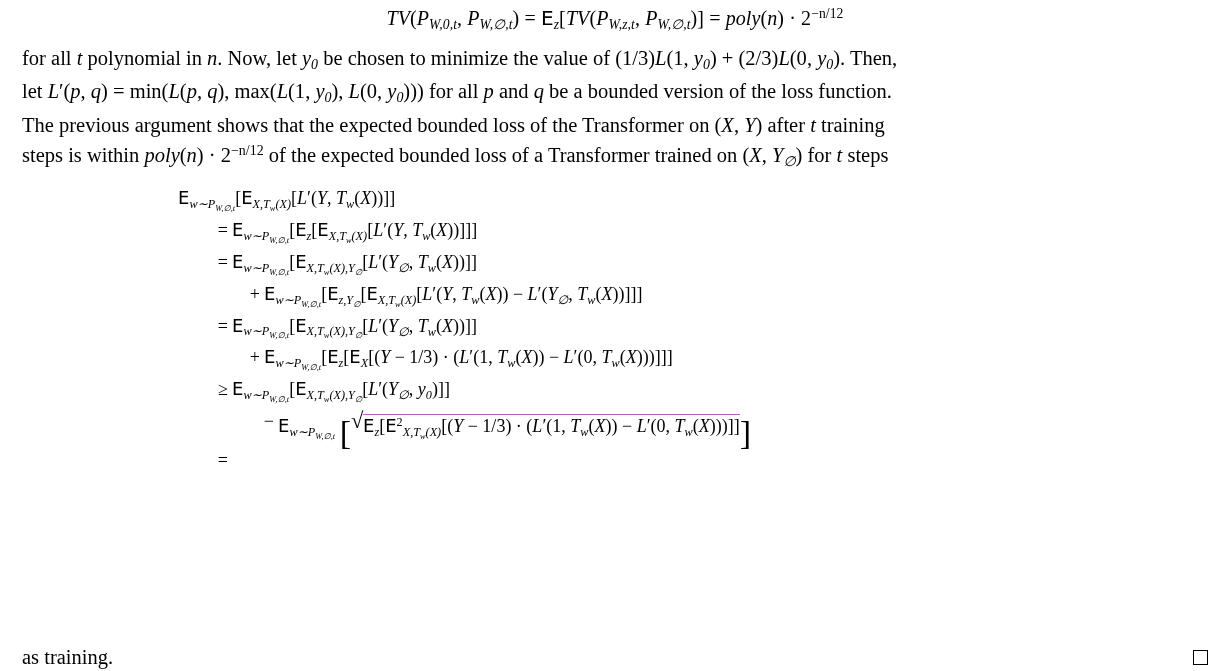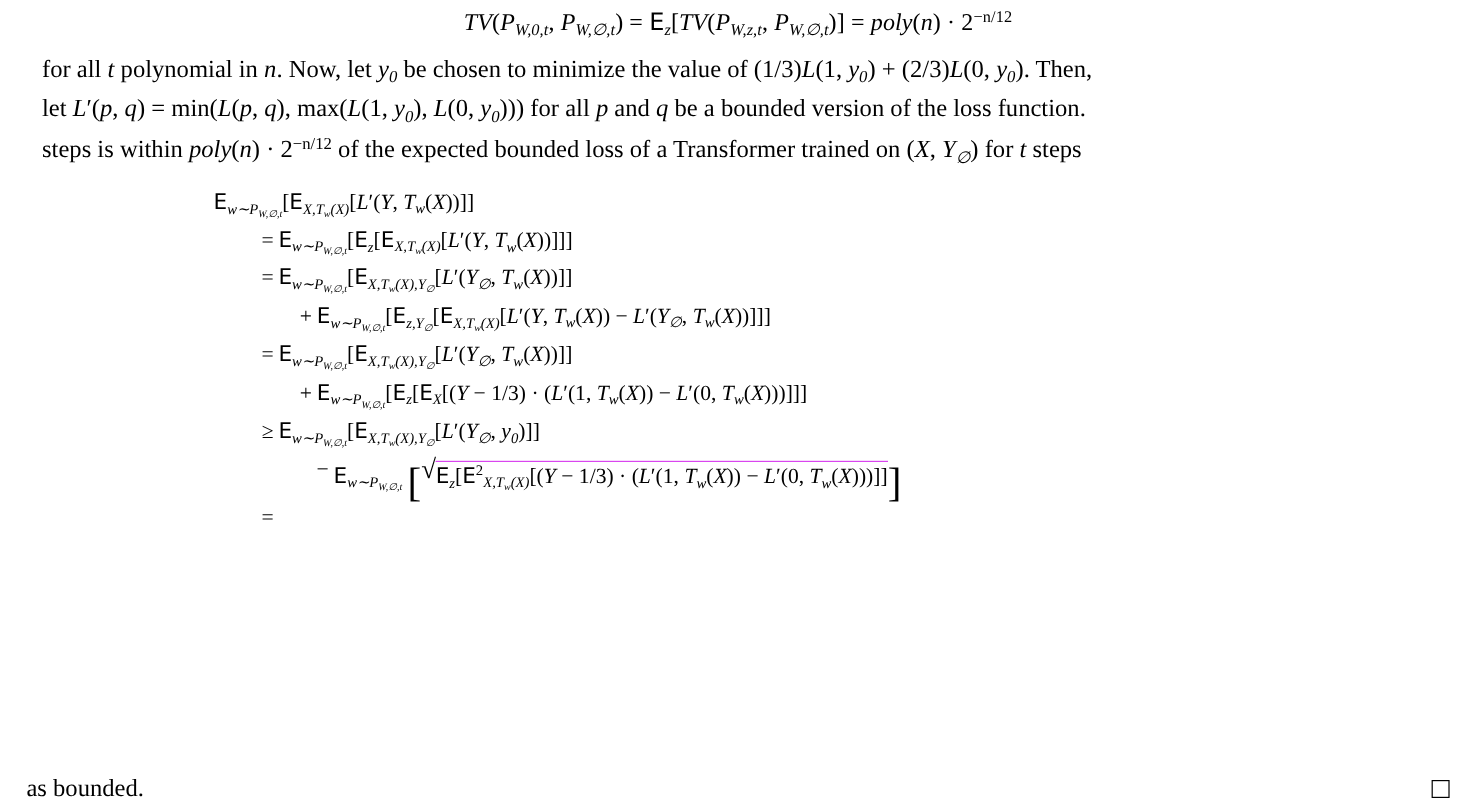--- a/index.html
+++ b/index.html
@@ -51,21 +51,21 @@
   }
 
   
   .para {
     font-size: 20.5px;
     line-height: 1.48;
     text-align: justify;
     padding: 0 26px 0 22px;
     margin-top: 2px;
   }
-  .para .ln { display: block; white-space: nowrap; margin-left: 13px; }
+  .para .ln { display: block; white-space: nowrap; }
 
   
   .deriv {
     margin-top: 16px;
     padding-left: 150px;
     font-size: 18px;
     line-height: 1.0;
   }
   .deriv-row {
     display: flex;
@@ -135,20 +135,21 @@
 
 <div class="page">
 
   <div class="display-eq math">
     <span class="mi">TV</span><span class="op">(</span><span class="mi">P</span><sub class="s">W,0,t</sub><span class="op">,</span>&nbsp;<span class="mi">P</span><sub class="s">W,∅,t</sub><span class="op">)</span>&nbsp;=&nbsp;<span class="bb">E</span><sub class="s">z</sub><span class="op">[</span><span class="mi">TV</span><span class="op">(</span><span class="mi">P</span><sub class="s">W,z,t</sub><span class="op">,</span>&nbsp;<span class="mi">P</span><sub class="s">W,∅,t</sub><span class="op">)]</span>&nbsp;=&nbsp;<span class="mi">poly</span><span class="op">(</span><span class="mi">n</span><span class="op">)</span>&nbsp;·&nbsp;2<sup class="s">−n/12</sup>
   </div>
 
   <div class="para">
     <span class="ln">for all <span class="mi">t</span> polynomial in <span class="mi">n</span>. Now, let <span class="mi">y</span><sub class="s">0</sub> be chosen to minimize the value of (1<span class="slash">/</span>3)<span class="mi">L</span>(1<span class="op">,</span> <span class="mi">y</span><sub class="s">0</sub>) + (2<span class="slash">/</span>3)<span class="mi">L</span>(0<span class="op">,</span> <span class="mi">y</span><sub class="s">0</sub>). Then,</span>
     <span class="ln">let <span class="mi">L</span>′(<span class="mi">p</span><span class="op">,</span> <span class="mi">q</span>) = min(<span class="mi">L</span>(<span class="mi">p</span><span class="op">,</span> <span class="mi">q</span>)<span class="op">,</span> max(<span class="mi">L</span>(1<span class="op">,</span> <span class="mi">y</span><sub class="s">0</sub>)<span class="op">,</span> <span class="mi">L</span>(0<span class="op">,</span> <span class="mi">y</span><sub class="s">0</sub>))) for all <span class="mi">p</span> and <span class="mi">q</span> be a bounded version of the loss function.</span>
+    <span class="ln">The previous argument shows that the expected bounded loss of the Transformer on (<span class="mi">X</span><span class="op">,</span> <span class="mi">Y</span>) after <span class="mi">t</span> training</span>
     <span class="ln">steps is within <span class="mi">poly</span>(<span class="mi">n</span>) · 2<sup class="s">−n/12</sup> of the expected bounded loss of a Transformer trained on (<span class="mi">X</span><span class="op">,</span> <span class="mi">Y</span><sub class="s">∅</sub>) for <span class="mi">t</span> steps</span>
   </div>
 
   <div class="deriv math">
 
     <div class="deriv-row">
       <span class="rel"></span>
       <span><span class="bb">E</span><sub class="s">w∼P<sub class="s">W,∅,t</sub></sub>[<span class="bb">E</span><sub class="s">X,T<sub class="s">w</sub>(X)</sub>[<span class="mi">L</span>′(<span class="mi">Y</span><span class="op">,</span> <span class="mi">T</span><sub class="s">w</sub>(<span class="mi">X</span>))]]</span>
     </div>
 
@@ -186,16 +187,16 @@
       <span class="rel">−</span>
       <span><span class="bb">E</span><sub class="s">w∼P<sub class="s">W,∅,t</sub></sub>&nbsp;<span class="bigbr">[</span><span class="sqrt"><span class="rad"><span class="bb">E</span><sub class="s">z</sub>[<span class="bb">E</span><sup class="s">2</sup><sub class="s">X,T<sub class="s">w</sub>(X)</sub>[(<span class="mi">Y</span> − 1<span class="slash">/</span>3) · (<span class="mi">L</span>′(1<span class="op">,</span> <span class="mi">T</span><sub class="s">w</sub>(<span class="mi">X</span>)) − <span class="mi">L</span>′(0<span class="op">,</span> <span class="mi">T</span><sub class="s">w</sub>(<span class="mi">X</span>)))]]</span></span><span class="bigbr">]</span></span>
     </div>
 
     <div class="deriv-row indent1">
       <span class="rel">=</span>
     </div>
 
   </div>
 
-  <div class="closing">as bounded.</div>
+  <div class="closing">as training.</div>
   <div class="qed"></div>
 
 </div>
 
 </body></html>

